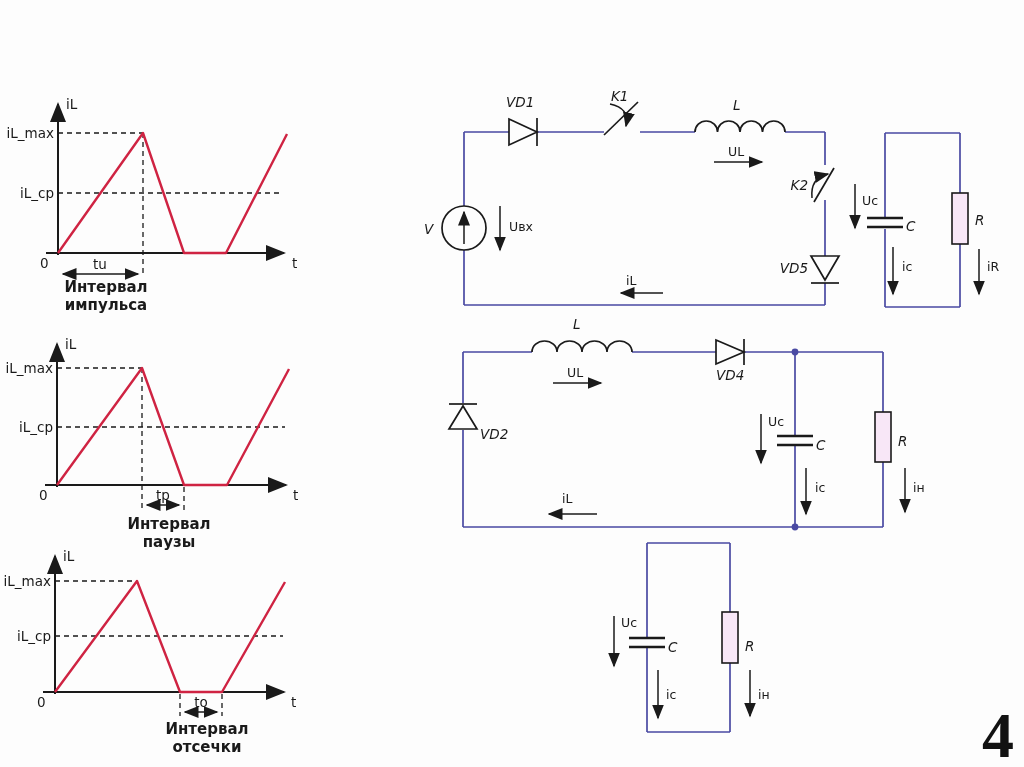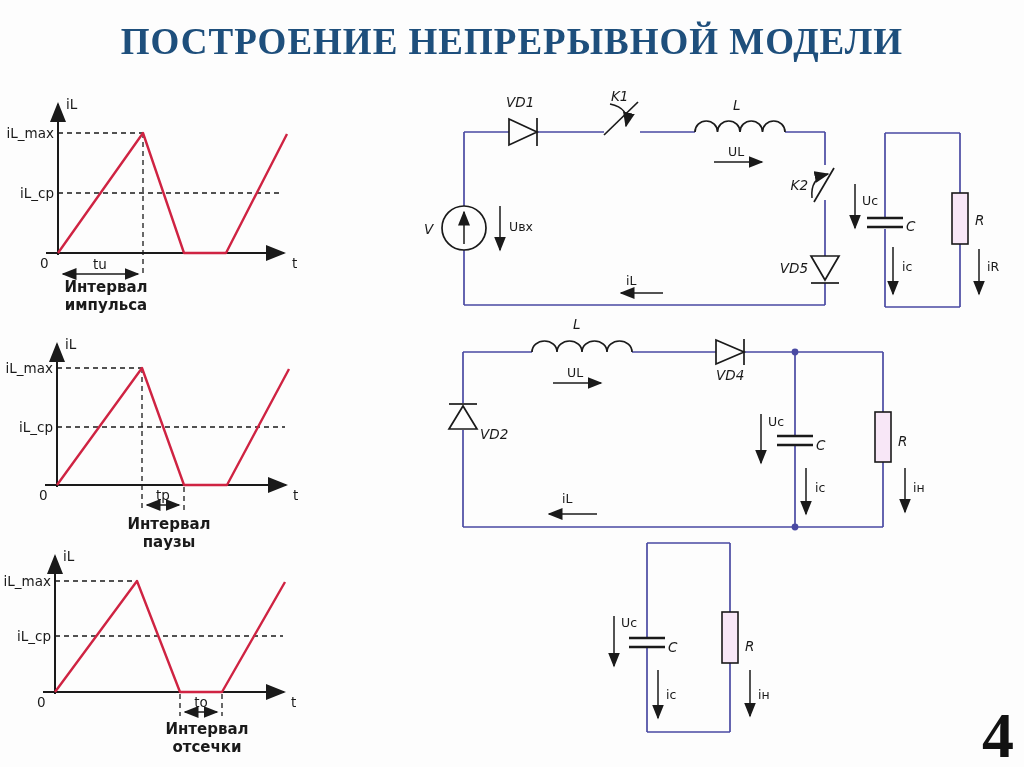--- a/index.html
+++ b/index.html
@@ -38,21 +38,20 @@
   .gcap { font-family:"DejaVu Sans", sans-serif; font-size:15px; font-weight:600; }
   .clab { font-family:"DejaVu Sans", sans-serif; font-size:13.5px; font-style:italic; }
   .alab { font-family:"DejaVu Sans", sans-serif; font-size:12.5px; }
   .end  { text-anchor:end; }
   .mid  { text-anchor:middle; }
 </style>
 </head>
 <body>
 
 <div class="slide">
-  <h1 class="title">ПОСТРОЕНИЕ НЕПРЕРЫВНОЙ МОДЕЛИ</h1>
 
   <svg class="canvas" width="1024" height="767" viewBox="0 0 1024 767">
     <defs>
       <marker id="ah" viewBox="0 0 10 8" refX="9" refY="4" markerWidth="10" markerHeight="8" orient="auto-start-reverse">
         <path d="M0,0 L10,4 L0,8 Z" fill="#1a1a1a"></path>
       </marker>
     </defs>
 
     <g>
       <path class="axis" d="M58,255 L58,104" marker-end="url(#ah)"></path>

